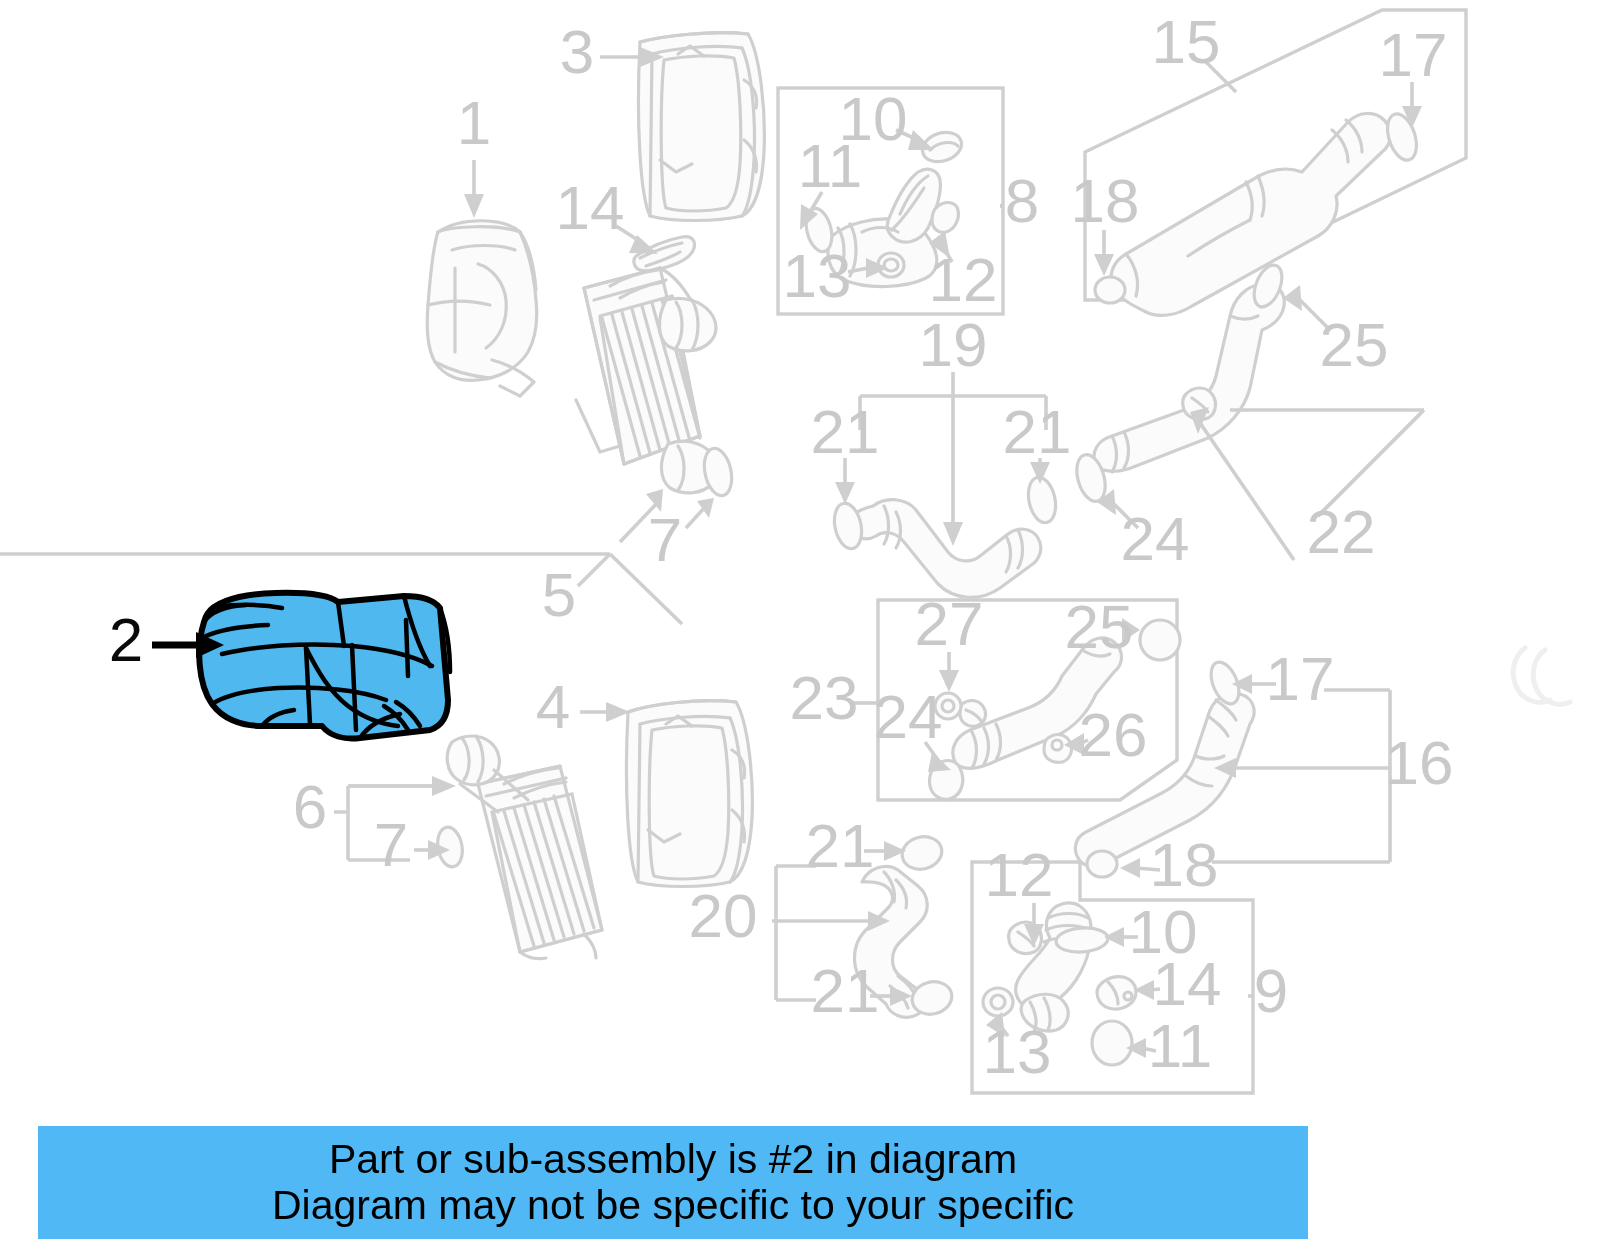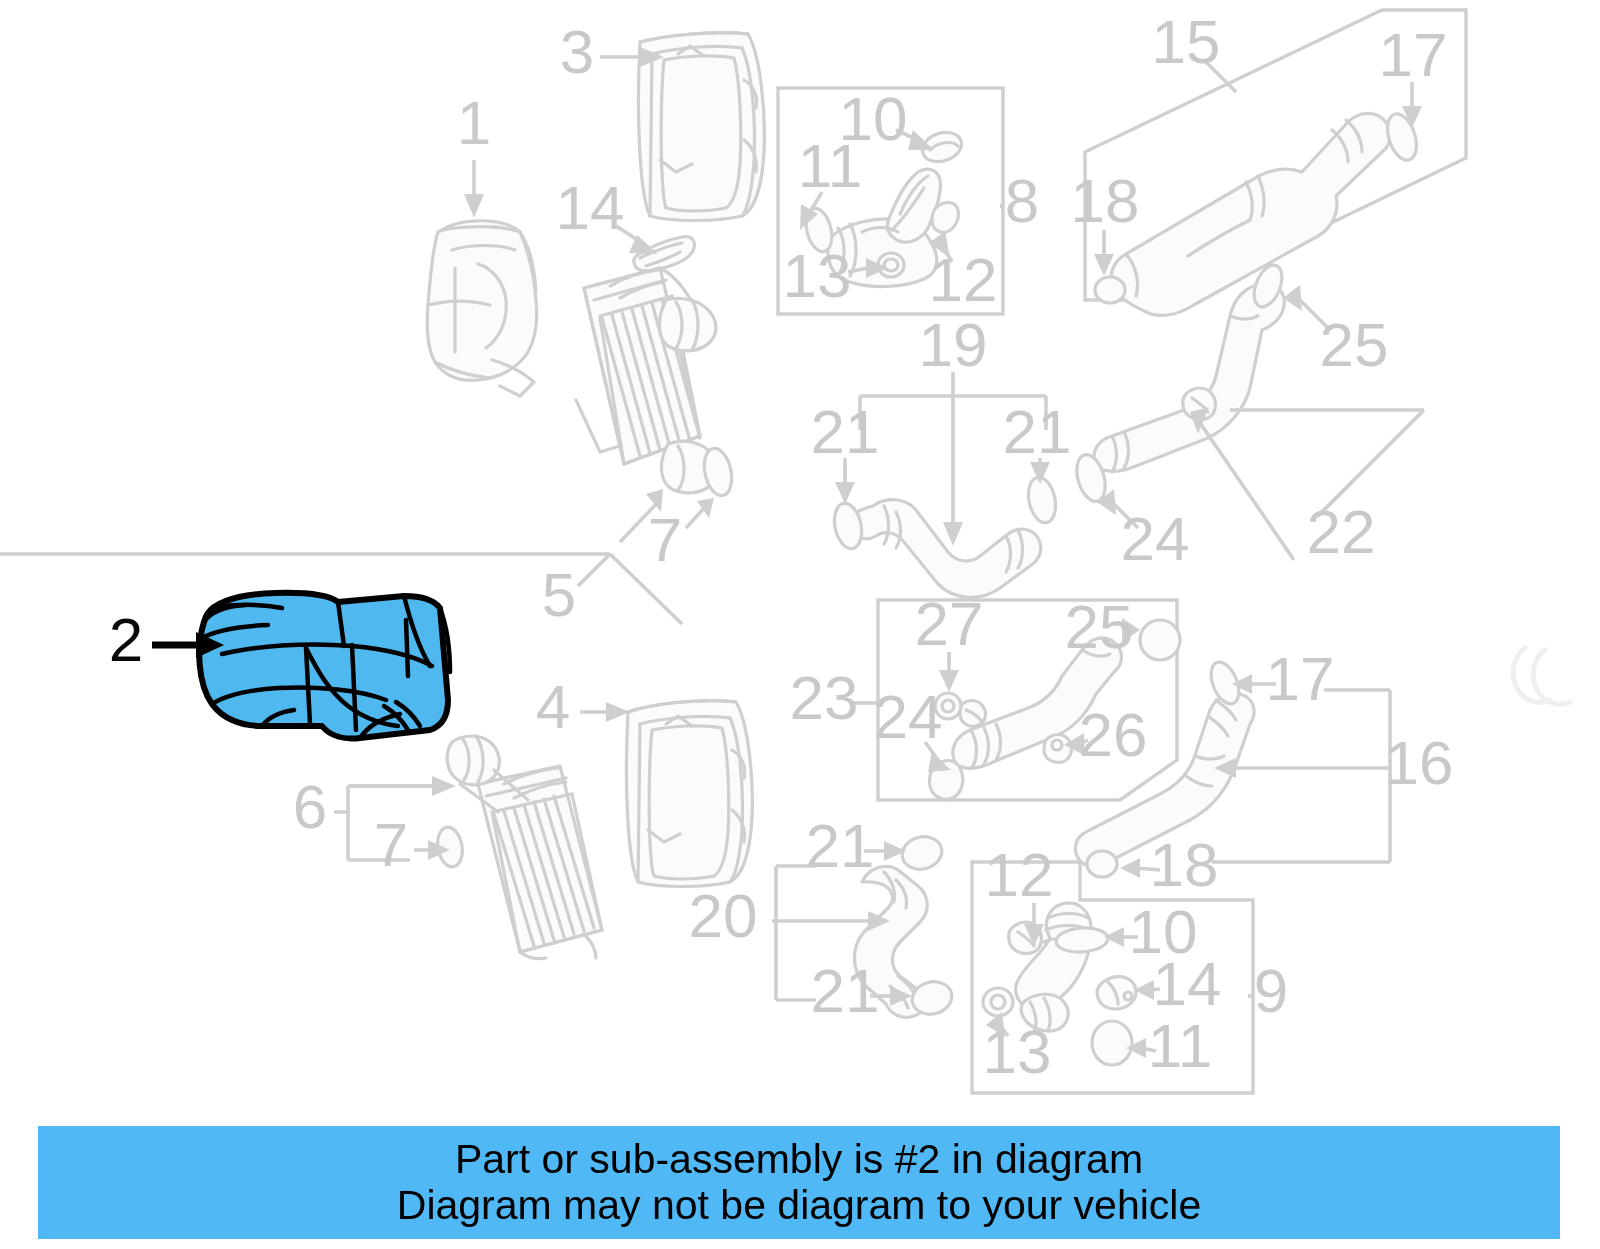--- a/index.html
+++ b/index.html
@@ -82,21 +82,21 @@
     stroke-width: 4.5;
     stroke-linecap: round;
     stroke-linejoin: round;
   }
   .hl-leader { fill: none; stroke: #000000; stroke-width: 7; }
   .hl-arrow { fill: #000000; }
   #banner {
     position: absolute;
     left: 38px;
     top: 1126px;
-    width: 1522px;
+    width: 1270px;
     height: 113px;
     background: #4fb8f5;
     display: flex;
     flex-direction: column;
     align-items: center;
     justify-content: center;
     box-sizing: border-box;
   }
   #banner .banner-line {
     font-family: "Liberation Sans", sans-serif;
@@ -572,14 +572,14 @@
       <text class="callout-text" x="845" y="996">21</text>
       <text class="callout-text" x="1017" y="1057">13</text>
       <text class="callout-text" x="1180" y="1051">11</text>
     </g>
 
   </svg>
 </div>
 
 <div id="banner">
   <div class="banner-line">Part or sub-assembly is #2 in diagram</div>
-  <div class="banner-line">Diagram may not be diagram to your vehicle</div>
+  <div class="banner-line">Diagram may not be specific to your specific</div>
 </div>
 
 </body></html>

